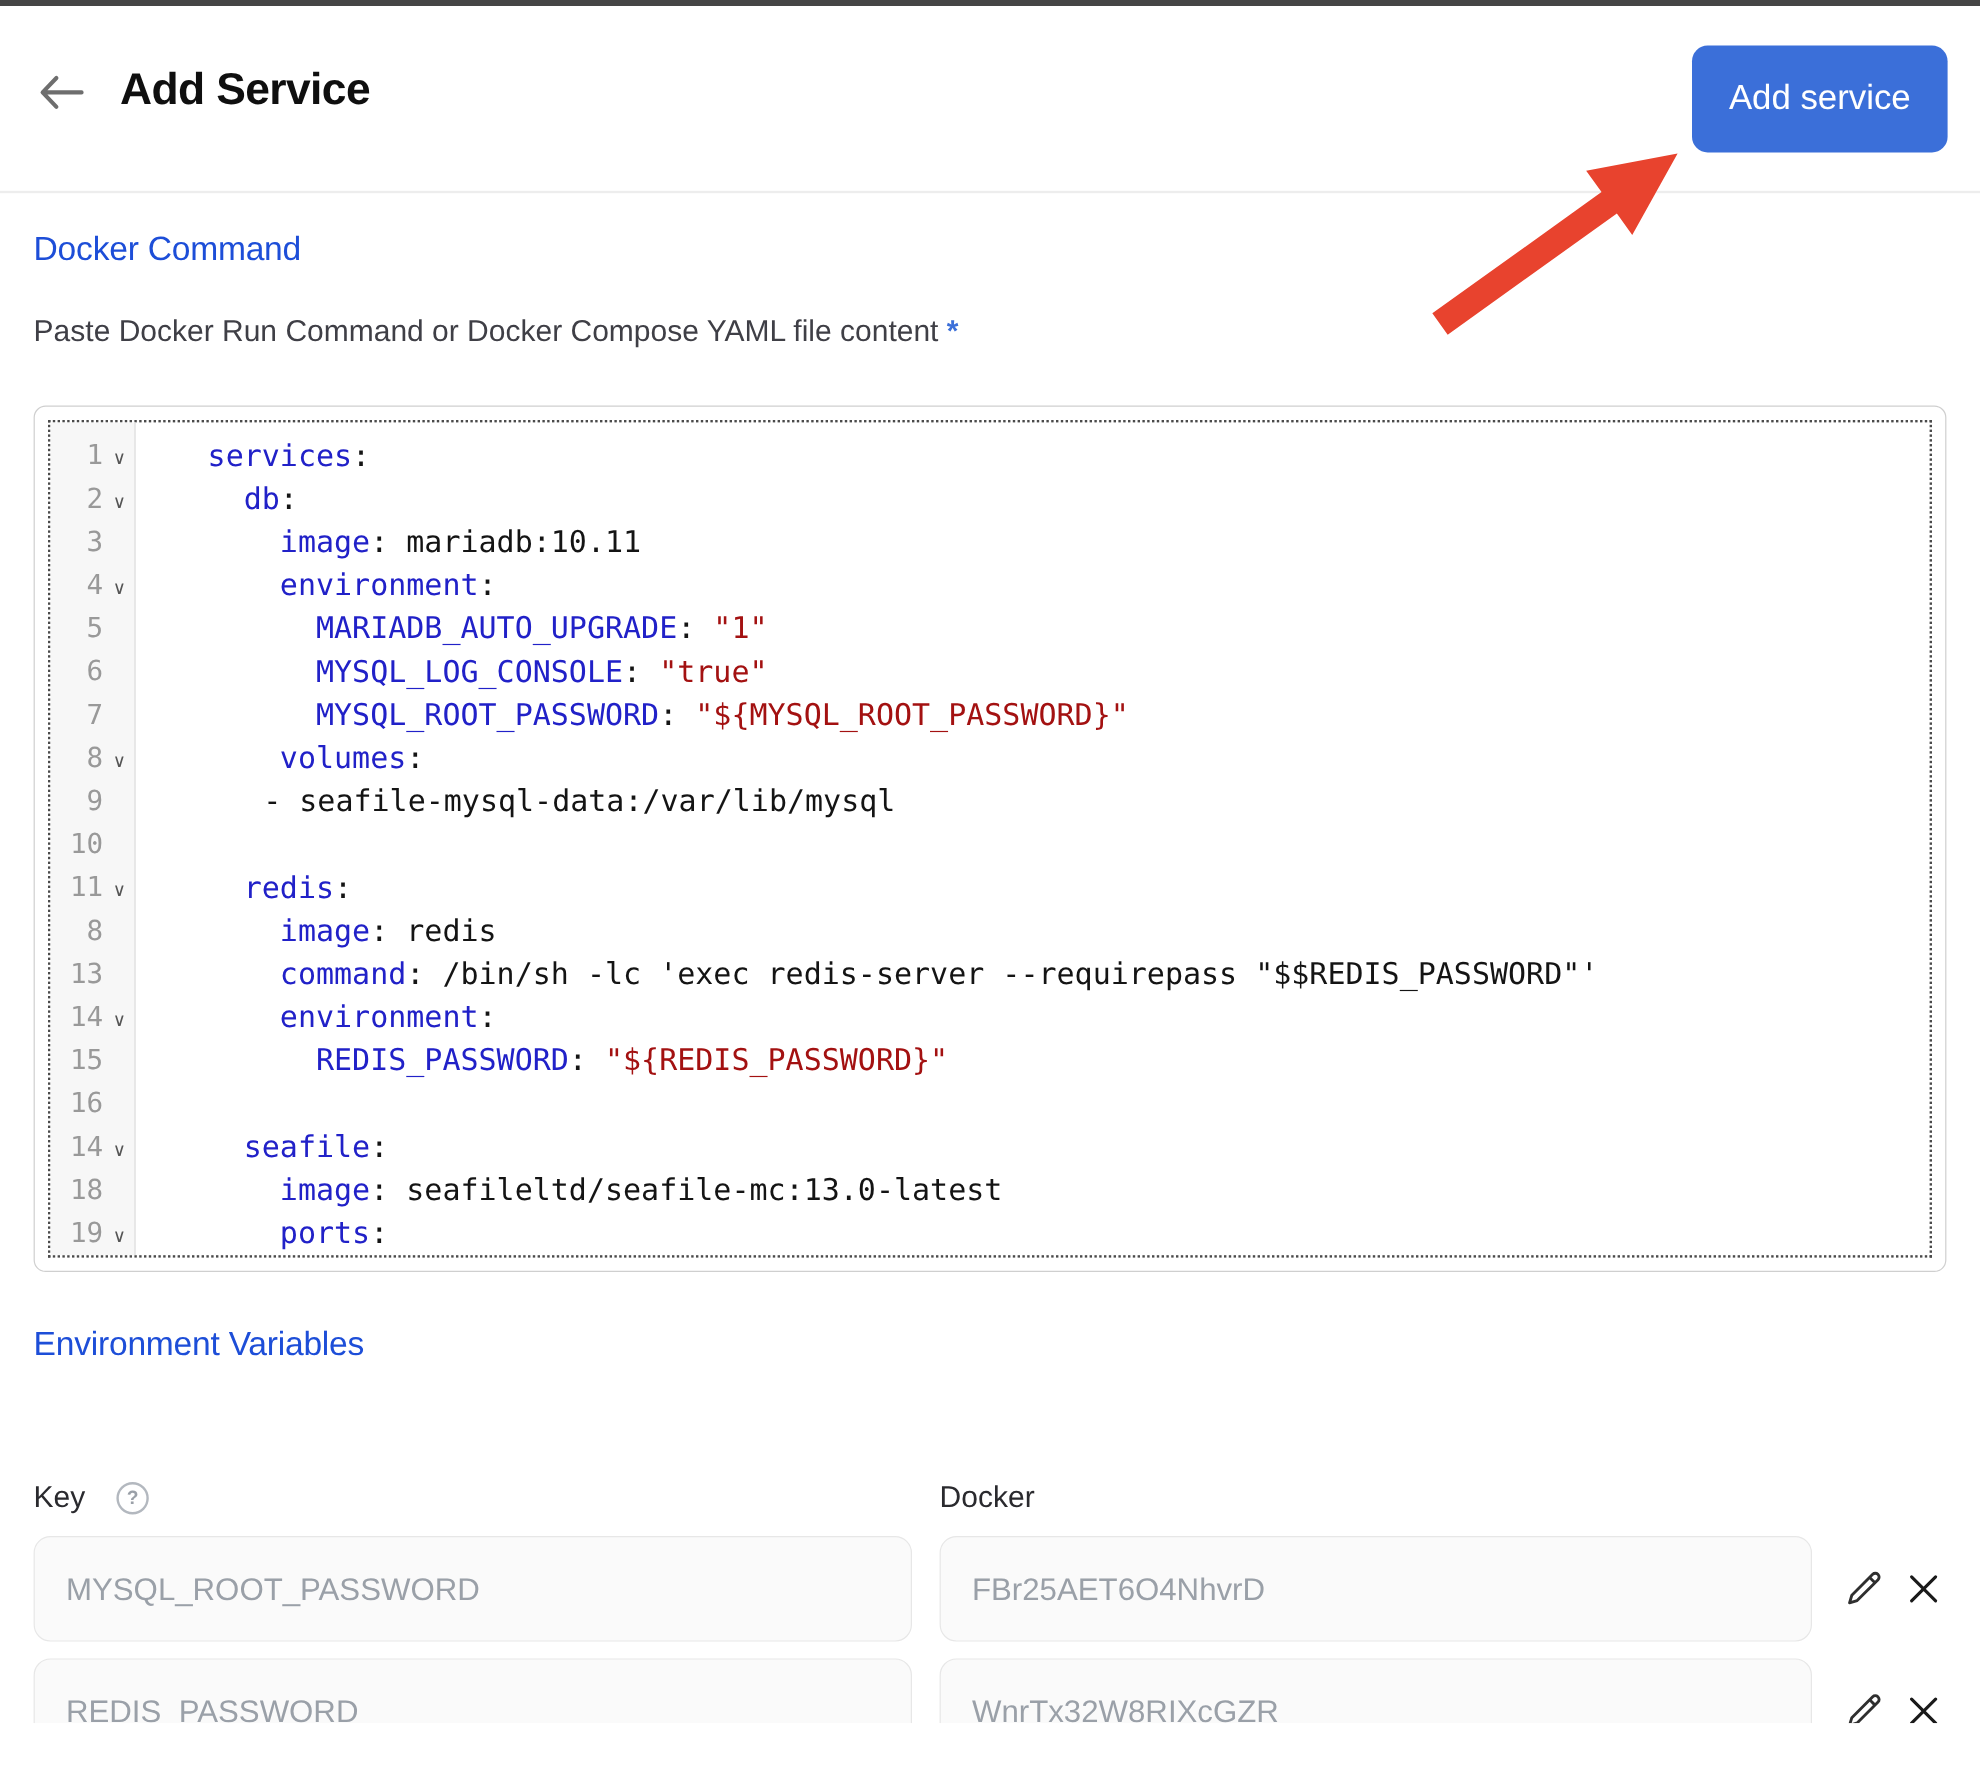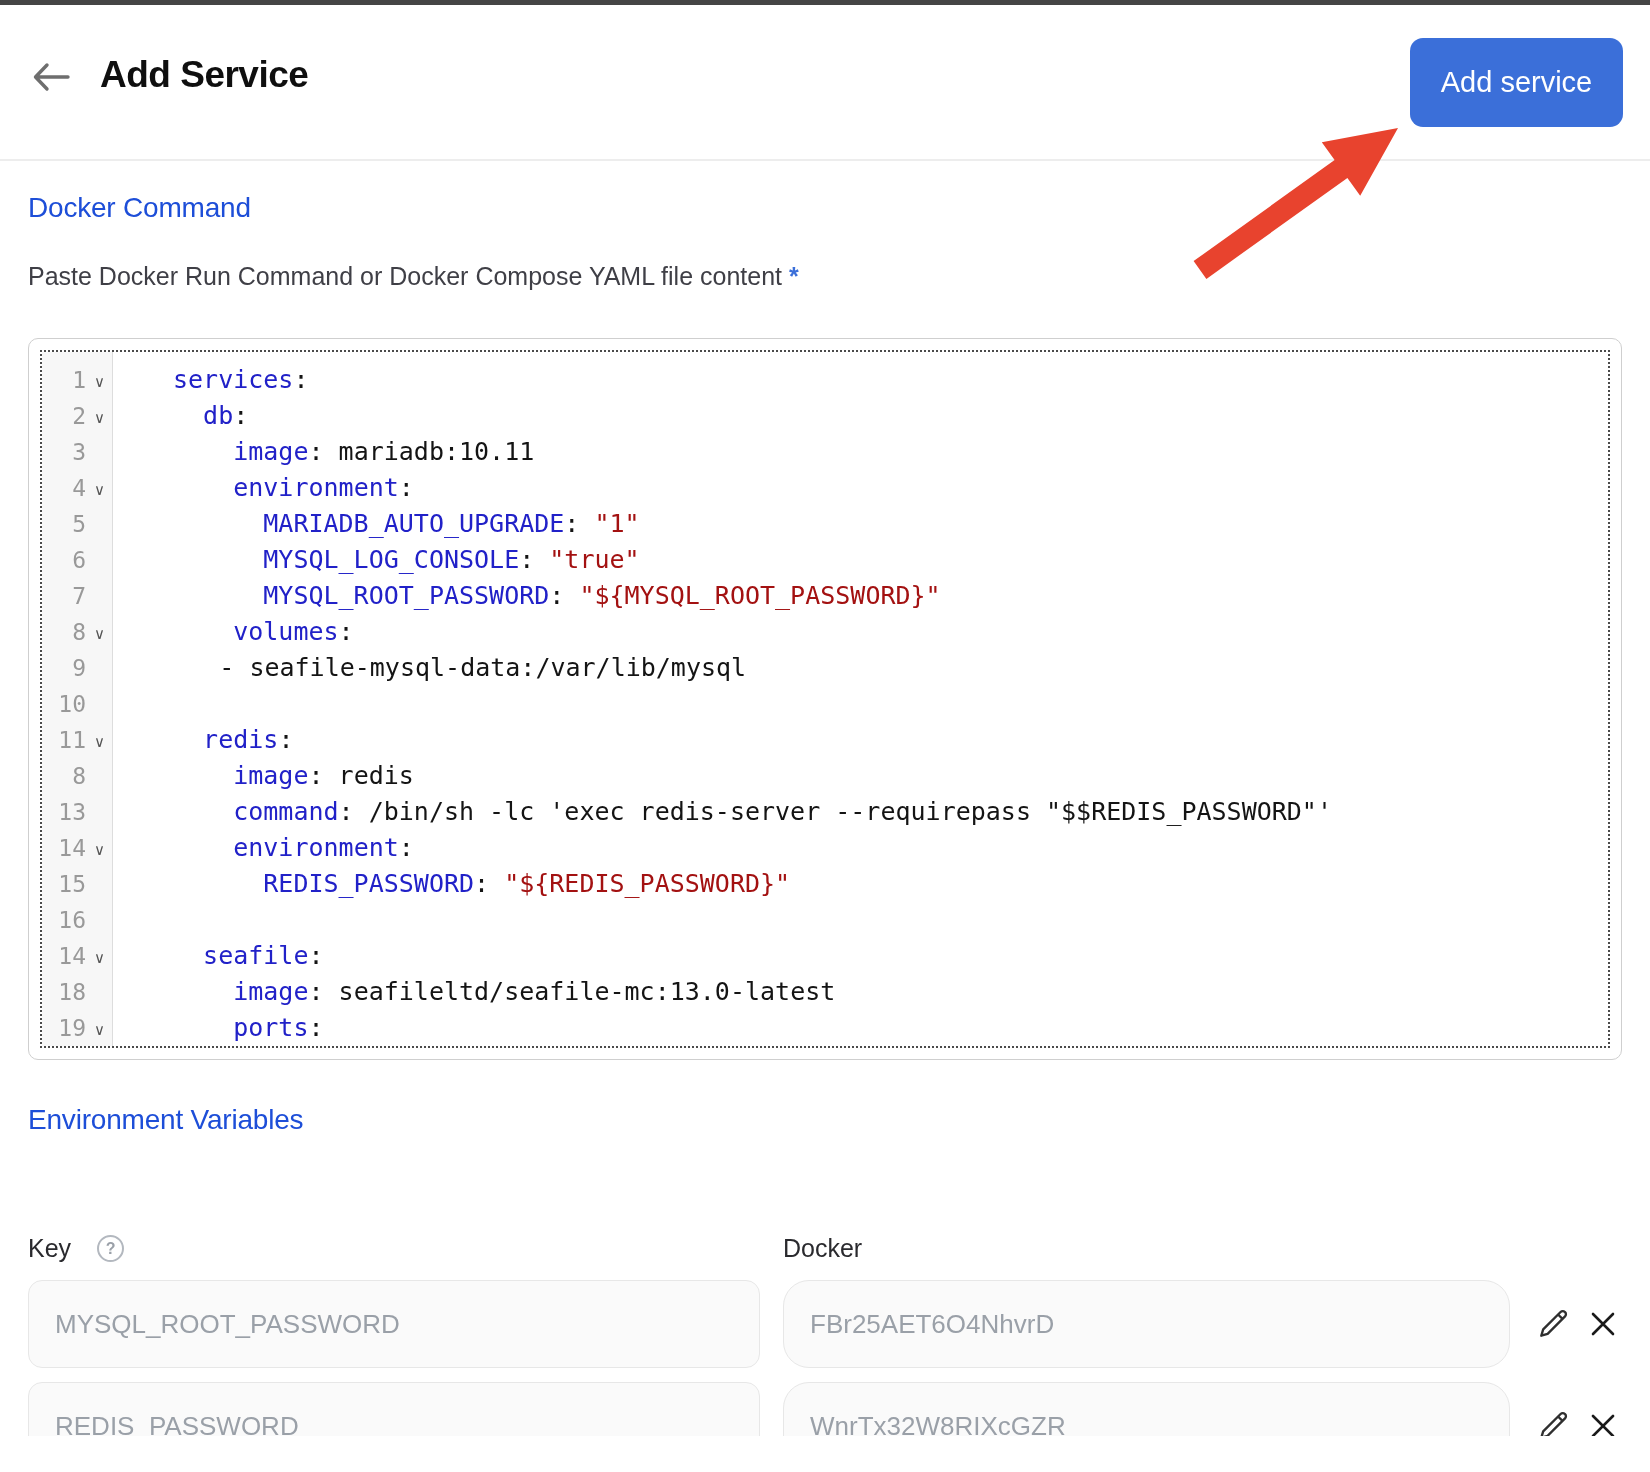--- a/index.html
+++ b/index.html
@@ -47,21 +47,21 @@
   #key-label{left:28px;}
   #value-label{left:783px;}
   .help-icon{width:27px;height:27px;border:2px solid #b3b8bf;border-radius:50%;box-sizing:border-box;
     color:#9aa0a8;font-size:16px;font-weight:700;display:flex;align-items:center;justify-content:center;}
   .env-rows{position:absolute;left:0;top:1280px;width:1650px;}
   .env-row{position:relative;height:88px;margin-bottom:14px;}
   .env-input{position:absolute;top:0;height:88px;box-sizing:border-box;background:#fafafa;
     border:1px solid #e7e7e7;border-radius:14px;font-family:"Liberation Sans",sans-serif;
     font-size:26px;color:#9aa0a8;padding:0 26px;outline:none;}
   .env-key{left:28px;width:732px;}
-  .env-value{left:783px;width:727px;border-radius:26px;}
+  .env-value{left:783px;width:727px;}
   .icon-btn{position:absolute;top:24px;width:42px;height:42px;border:none;background:transparent;cursor:pointer;padding:0;display:flex;align-items:center;justify-content:center;}
   .edit-btn{left:1532px;}
   .remove-btn{left:1582px;}
 </style>
 </head>
 <body>
 
 <div class="page">
 
   <div class="topbar"></div>

